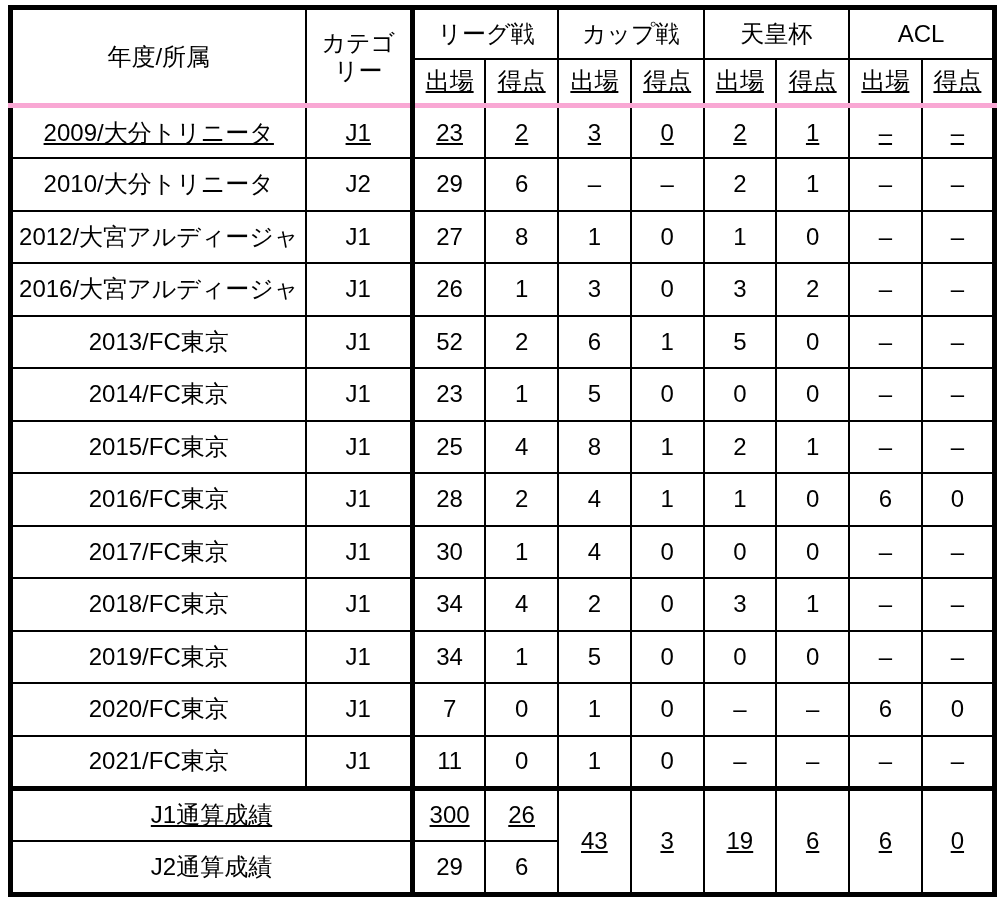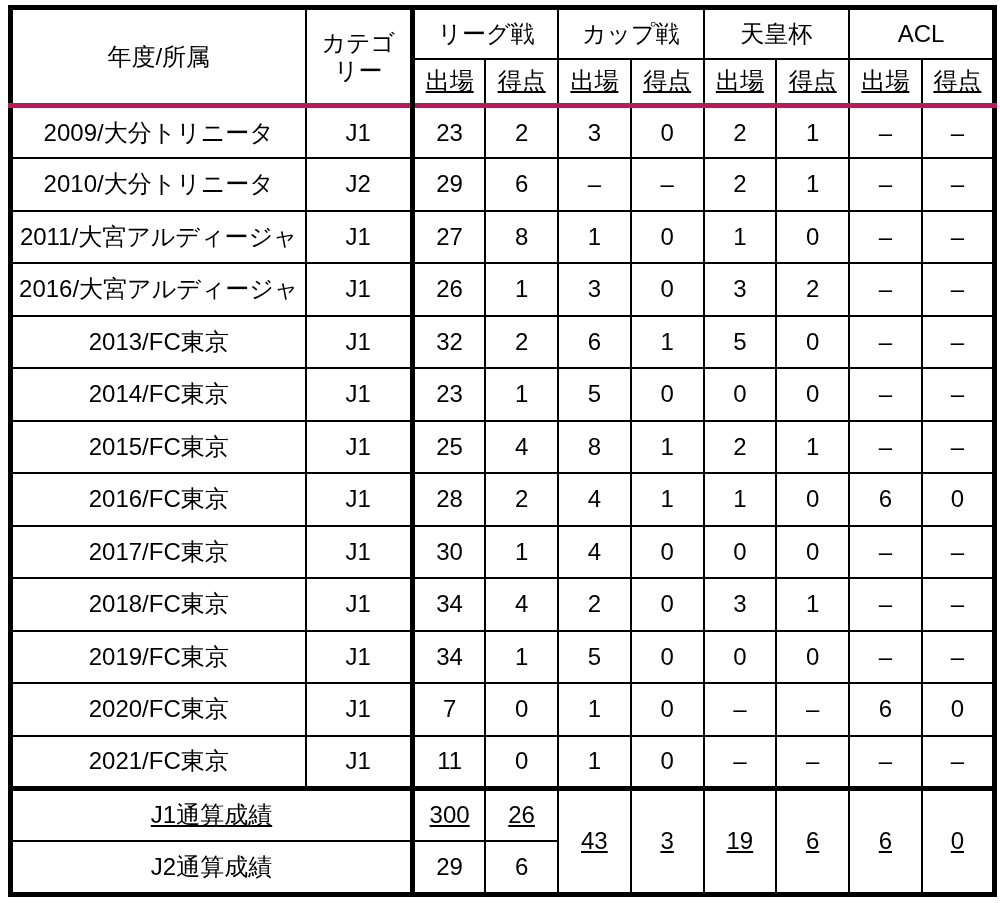--- a/index.html
+++ b/index.html
@@ -32,21 +32,21 @@
     padding: 0;
     font-weight: normal;
     font-size: 24px;
     line-height: 1.15;
     overflow: hidden;
     white-space: nowrap;
   }
   
   table.stats .tl { border-left: 5px solid #000000; }
   
-  tbody#data-body tr:first-child td { border-top: 5px solid #be185d; }
+  tbody#data-body tr:first-child td { border-top: 5px solid #f9a8d4; text-decoration: underline; }
   
   tbody#summary-body tr:first-child td { border-top: 5px solid #000000; text-decoration: underline; }
 
   thead tr.group-row { height: 51px; }
   thead tr.sub-row  { height: 47px; text-decoration: underline; }
   tbody#data-body tr { height: 52.5px; }
   tbody#summary-body tr { height: 53px; }
 
   td.year-cell { font-size: 23px; }
   td.sum-label { font-size: 23px; }
@@ -111,21 +111,21 @@
           <td class="tl">29</td>
           <td>6</td>
           <td>–</td>
           <td>–</td>
           <td>2</td>
           <td>1</td>
           <td>–</td>
           <td>–</td>
         </tr>
         <tr>
-          <td class="year-cell">2011/大宮アルディージャ</td>
+          <td class="year-cell">2012/大宮アルディージャ</td>
           <td>J1</td>
           <td class="tl">27</td>
           <td>8</td>
           <td>1</td>
           <td>0</td>
           <td>1</td>
           <td>0</td>
           <td>–</td>
           <td>–</td>
         </tr>
@@ -137,21 +137,21 @@
           <td>3</td>
           <td>0</td>
           <td>3</td>
           <td>2</td>
           <td>–</td>
           <td>–</td>
         </tr>
         <tr>
           <td class="year-cell">2013/FC東京</td>
           <td>J1</td>
-          <td class="tl">32</td>
+          <td class="tl">52</td>
           <td>2</td>
           <td>6</td>
           <td>1</td>
           <td>5</td>
           <td>0</td>
           <td>–</td>
           <td>–</td>
         </tr>
         <tr>
           <td class="year-cell">2014/FC東京</td>

